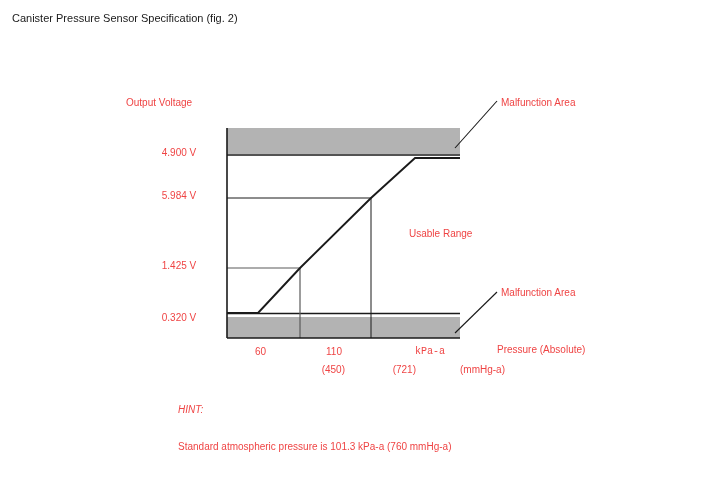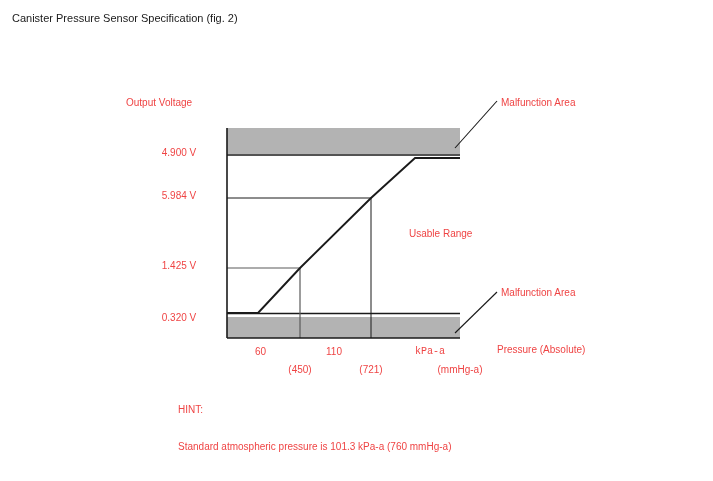--- a/index.html
+++ b/index.html
@@ -52,21 +52,21 @@
   }
   #y-tick-0 { left: 134px; top: 147px; }
   #y-tick-1 { left: 134px; top: 190px; }
   #y-tick-2 { left: 134px; top: 260px; }
   #y-tick-3 { left: 134px; top: 312px; }
 
   .x-tick-label {
     width: 90px;
   }
   .x-tick-sub {
-    text-align: center;
+    text-align: right;
     width: 90px;
   }
   #x-tick-0      { left: 255px; top: 346px; }
   #x-tick-0-sub  { left: 255px; top: 364px; }
   #x-tick-1      { left: 326px; top: 346px; }
   #x-tick-1-sub  { left: 326px; top: 364px; }
   #x-tick-2      { left: 415px; top: 346px; font-family: Liberation Mono, monospace; }
   #x-tick-2-sub  { left: 415px; top: 364px; }
 
   #x-axis-title {
@@ -86,20 +86,21 @@
     top: 97px;
   }
   #malfunction-bottom-label {
     left: 501px;
     top: 287px;
   }
 
   #hint-heading {
     left: 178px;
     top: 404px;
+    font-style: italic;
   }
   #hint-body {
     left: 178px;
     top: 441px;
   }
 </style>
 </head>
 <body>
 
 <div id="figure-title">Canister Pressure Sensor Specification (fig. 2)</div>

